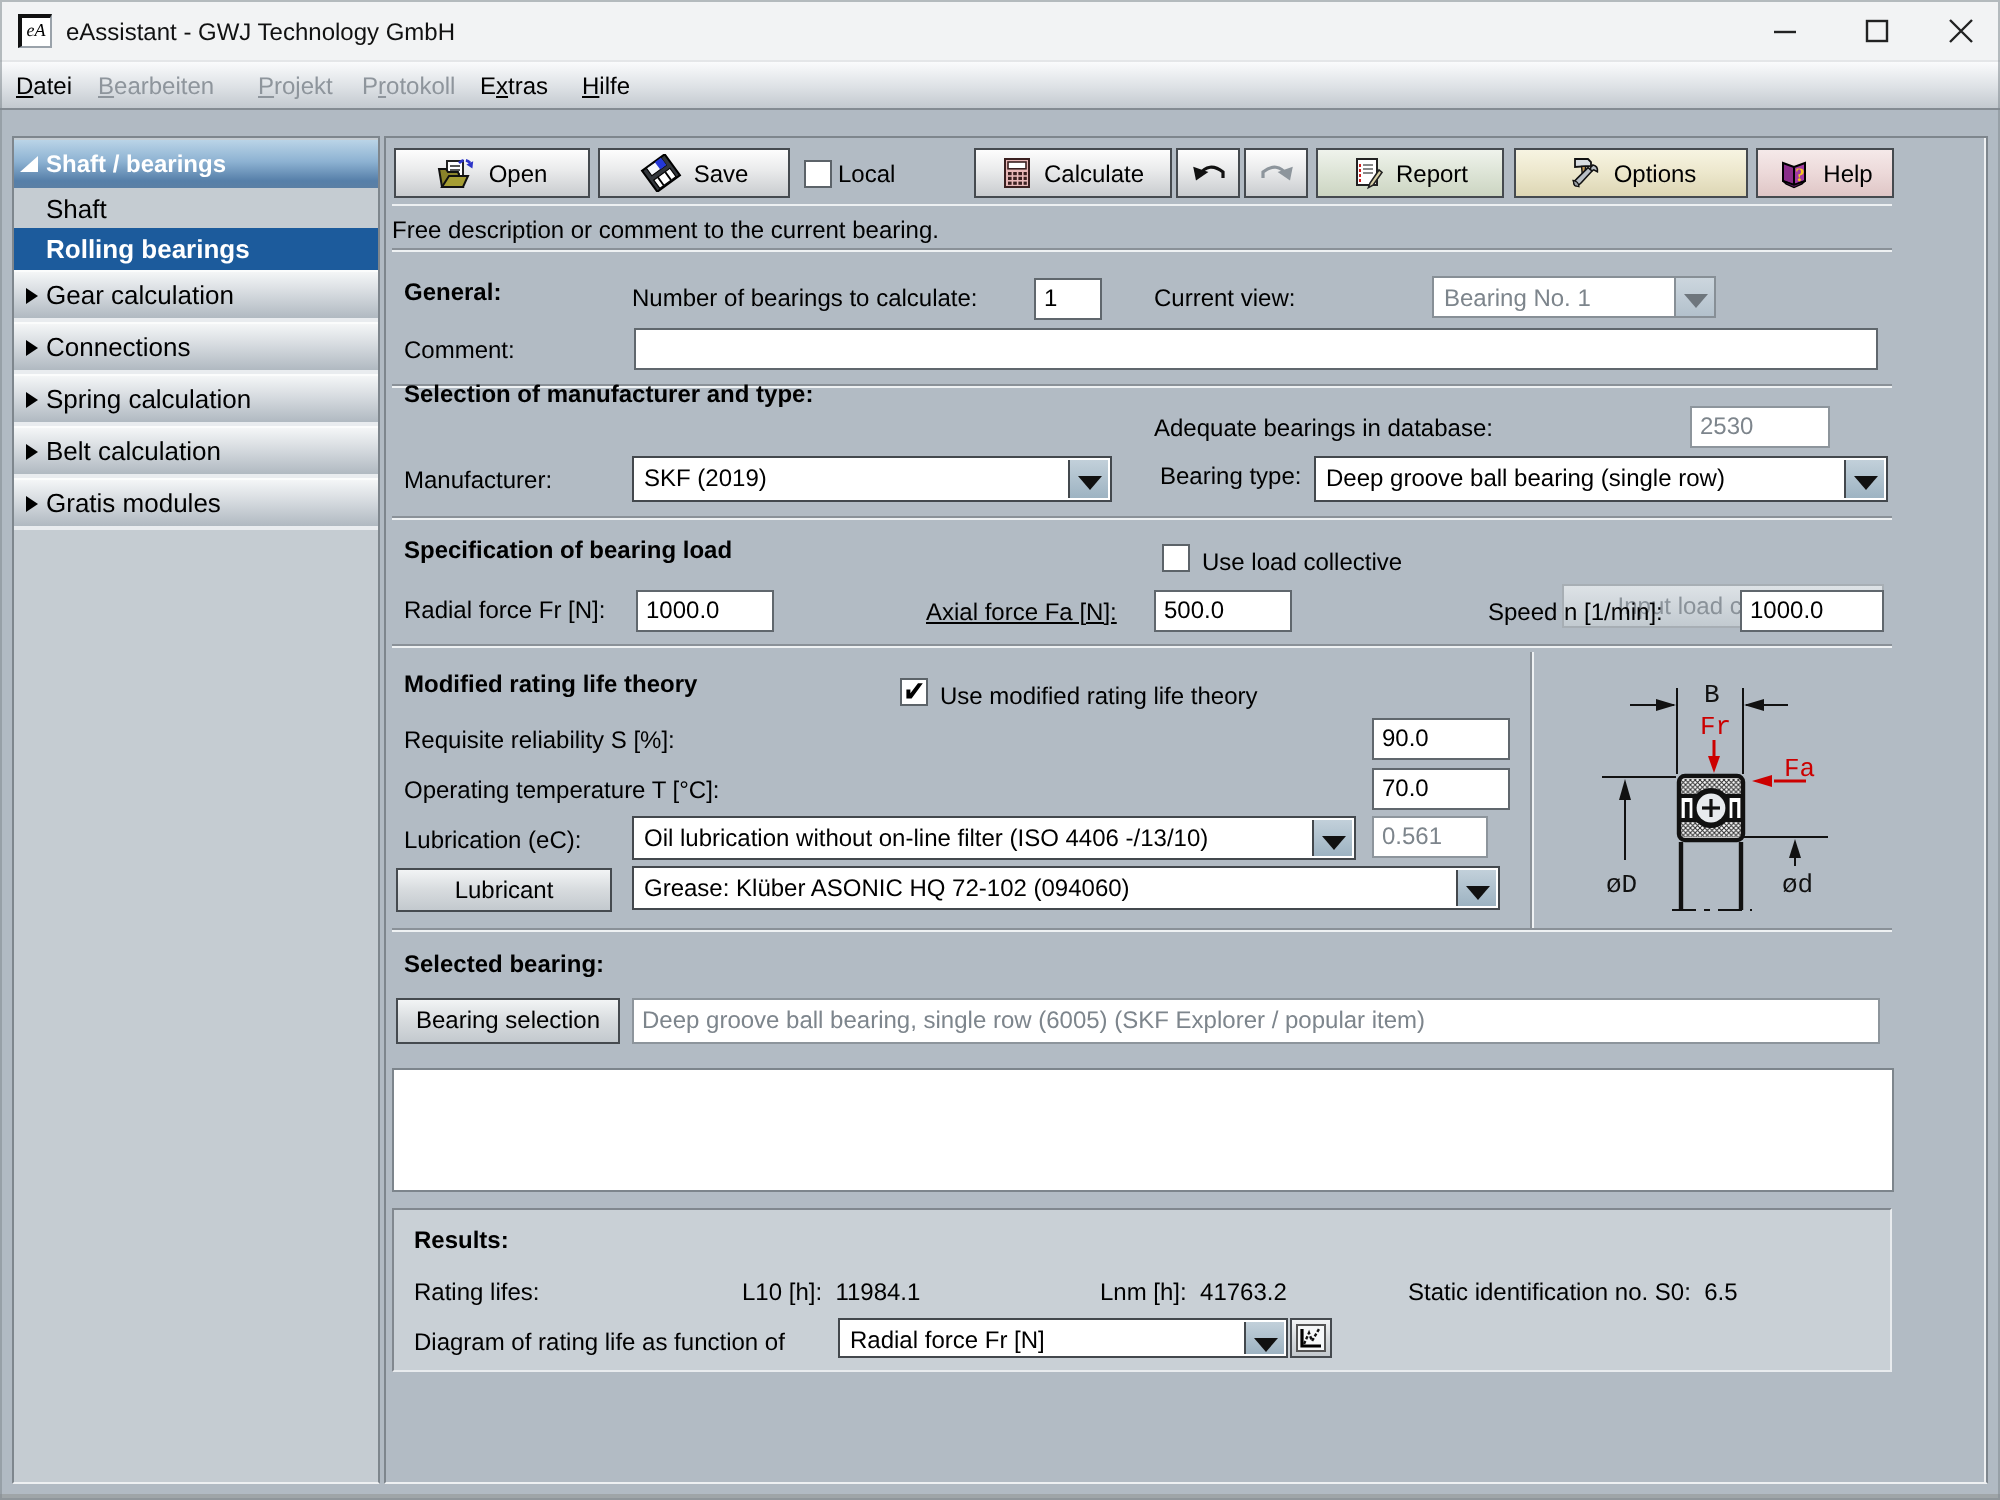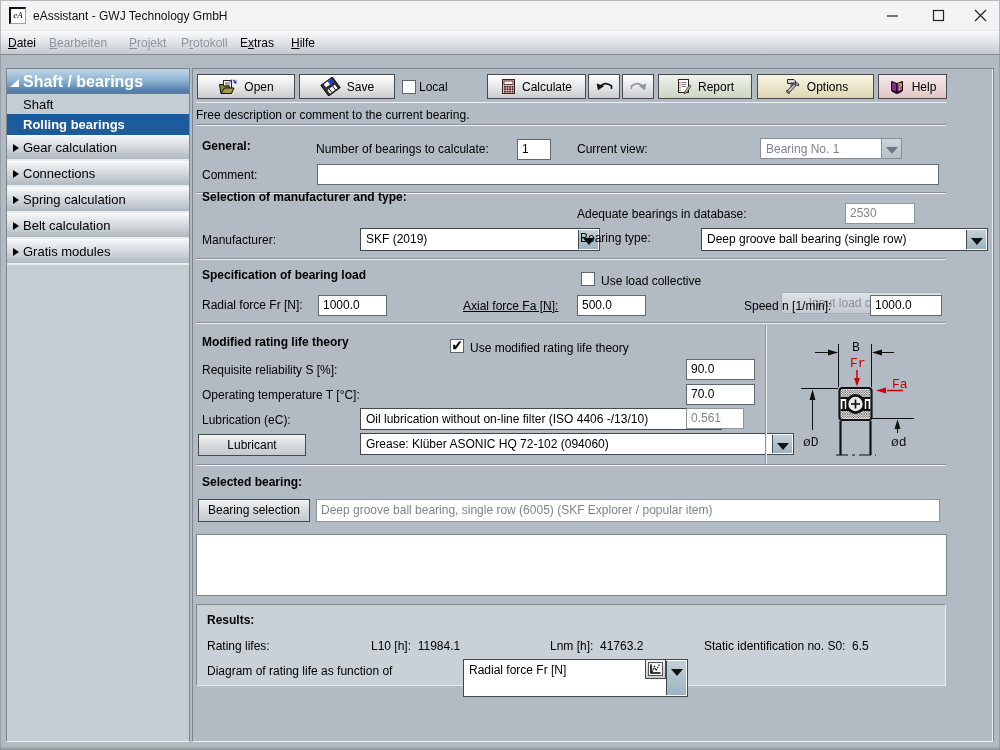--- a/index.html
+++ b/index.html
@@ -18,34 +18,34 @@
 .menuitem { position:absolute; top:36px; font-size:12px; color:#000; }
 .menuitem.dis { color:#8e959c; }
 .menuitem u { text-decoration:underline; }
 
 
 #sidebar { position:absolute; left:6px; top:68px; width:184px; height:674px; background:#c5ccd2; border:1px solid #7e868d; border-bottom-color:#eef0f2; border-right-color:#7e868d; }
 #mainpanel { position:absolute; left:192px; top:68px; width:802px; height:674px; background:#b2bbc4; border:1px solid #7e868d; border-bottom-color:#eef0f2; }
 #mainpanel:after { content:""; position:absolute; right:0px; top:0; bottom:0; width:1px; background:#eef0f2; }
 
 
-.sideblue { position:absolute; left:0; width:182px; height:24px; background:linear-gradient(#bad4e7 0%, #8db2d2 45%, #567fa9 85%, #5a7fa5 100%); color:#fff; font-weight:bold; font-size:16px; line-height:24px; }
+.sideblue { position:absolute; left:0; width:182px; height:24px; background:linear-gradient(#bad4e7 0%, #8db2d2 45%, #567fa9 85%, #5a7fa5 100%); color:#fff; font-weight:bold; font-size:12px; line-height:24px; }
 .sideitem { position:absolute; left:0; width:182px; height:20px; font-size:13px; line-height:20px; color:#000; }
 .sidesel { background:#1c5b9c; color:#fff; font-weight:bold; }
 .sidehead { position:absolute; left:0; width:182px; height:26px; background:linear-gradient(#f4f6f7 0%, #d3d8dd 50%, #b0b9c1 100%); font-size:13px; line-height:24px; color:#000; border-bottom:2px solid #e9ecef; border-top:1px solid #fbfcfc; }
 .tri-r { display:inline-block; width:0; height:0; border-left:6px solid #000; border-top:4px solid transparent; border-bottom:4px solid transparent; margin:0 4px 0 6px; }
 
 
 .tbtn { position:absolute; top:74px; height:25px; border:1px solid #454a4f; background:linear-gradient(#fdfdfd, #e9eaeb 45%, #c9cccf); display:flex; align-items:center; justify-content:center; font-size:12px; color:#000; gap:6px; }
 .tbtn .ic { flex:0 0 auto; }
 
 
 .input { position:absolute; background:#fff; border:1px solid #60676d; font-size:12px; color:#000; line-height:19px; padding-left:4px; white-space:nowrap; overflow:hidden; }
 .input.dis { color:#7d858c; border-color:#8d959c; }
-.combo { position:absolute; background:#fff; border:1px solid #43484d; font-size:12px; color:#000; line-height:20px; padding-left:5px; white-space:nowrap; overflow:hidden;margin-left:44px; }
+.combo { position:absolute; background:#fff; border:1px solid #43484d; font-size:12px; color:#000; line-height:20px; padding-left:5px; white-space:nowrap; overflow:hidden; }
 .combo .arr { position:absolute; right:0; top:0; bottom:0; width:20px; background:linear-gradient(#c2d0da, #9db3c2); border-left:1px solid #43484d; }
 .combo .arr:after { content:""; position:absolute; left:4px; top:8px; border-left:6px solid transparent; border-right:6px solid transparent; border-top:7px solid #111; }
 .combo.dis { border-color:#878f96; color:#7d858c; }
 .combo.dis .arr { background:linear-gradient(#ccd6de, #b3c1cc); border-left:1px solid #878f96; }
 .combo.dis .arr:after { border-top-color:#6e767d; }
 .cb { position:absolute; width:14px; height:14px; background:#fff; border:1px solid #5c6369; }
 .btn { position:absolute; border:1px solid #454a4f; background:linear-gradient(#f2f4f5, #d7dbde 50%, #c3c9ce); font-size:12px; color:#000; text-align:center; }
 .btn.dis { border:1px solid #a7aeb4; color:#8a9299; background:linear-gradient(#dde2e6, #c2cad0); }
 
 .grooveh { position:absolute; height:2px; border-top:1px solid #8a9198; border-bottom:1px solid #eef1f3; }
@@ -281,21 +281,21 @@
 
 <div id="textarea"></div>
 
 <div id="results"></div>
 <div class="lbl bold" style="left:207px; top:613px;">Results:</div>
 <div class="lbl" style="left:207px; top:639px;">Rating lifes:</div>
 <div class="lbl" style="left:371px; top:639px;">L10 [h]:&nbsp; 11984.1</div>
 <div class="lbl" style="left:550px; top:639px;">Lnm [h]:&nbsp; 41763.2</div>
 <div class="lbl" style="left:704px; top:639px;">Static identification no. S0:&nbsp; 6.5</div>
 <div class="lbl" style="left:207px; top:664px;">Diagram of rating life as function of</div>
-<div class="combo" style="left:419px; top:659px; width:225px; height:38px;">Radial force Fr [N]<span class="arr" style="top:1px;right:1px;bottom:1px;"></span></div>
+<div class="combo" style="left:419px; top:659px; width:225px; height:20px;">Radial force Fr [N]<span class="arr" style="top:1px;right:1px;bottom:1px;"></span></div>
 <div class="btn" style="left:645px; top:659px; width:21px; height:20px;"><svg width="15" height="14" viewBox="0 0 15 14" style="margin-top:2px">
       <rect x="0.5" y="0.5" width="14" height="13" fill="#f6f8f9" stroke="#555"></rect>
       <path d="M3 2.5 L3 11 L12.5 11" fill="none" stroke="#000" stroke-width="1.6"></path>
       <path d="M4 10 L6.5 4.5 L8 8.5 L11.5 2.5" fill="none" stroke="#111" stroke-width="1.2" stroke-dasharray="1.6 1"></path>
     </svg></div>
 
 <div class="abs" style="left:0; top:747px; width:1000px; height:3px; background:#9fa5a8;"></div>
 <div class="abs" style="left:0; top:0; width:1000px; height:750px; box-shadow:inset 0 0 0 1px rgba(130,138,144,0.55); pointer-events:none;"></div>
 
 </body></html>

